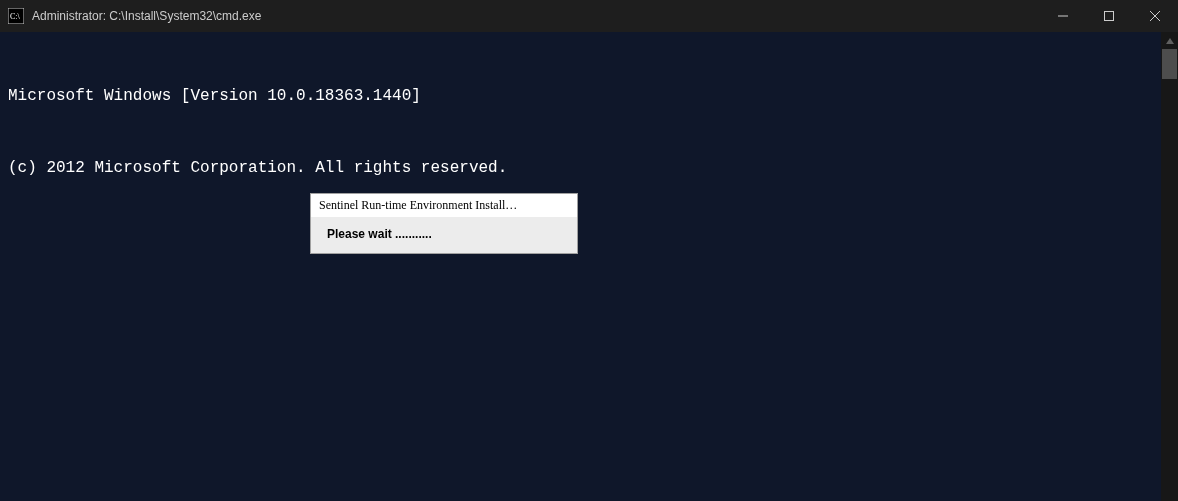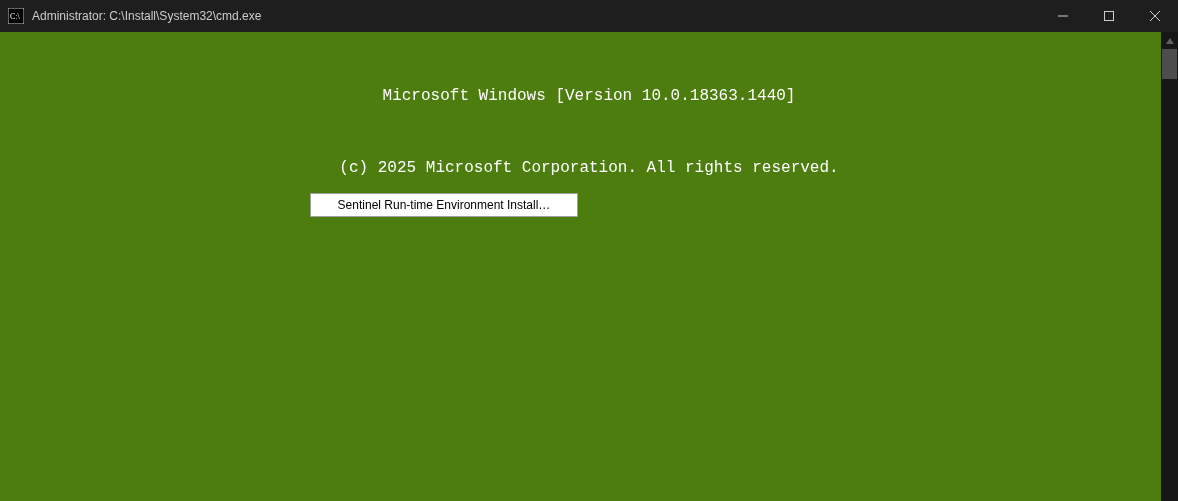--- a/index.html
+++ b/index.html
@@ -53,22 +53,21 @@
       color: #cccccc;
     }
     .window-control svg {
       width: 10px;
       height: 10px;
     }
     .terminal-area {
       position: relative;
       width: 100%;
       height: calc(100% - 32px);
-      background: #4d7c0f;
-      text-align: center;
+      background: #0f172a;
     }
     .terminal-content {
       padding: 4px 8px;
       color: #ffffff;
       font-size: 16px;
       line-height: 24px;
       font-family: Consolas, 'Courier New', monospace;
       white-space: pre;
     }
     .terminal-line {
@@ -106,20 +105,21 @@
       font-family: 'Segoe UI', Tahoma, sans-serif;
     }
     .dialog-title {
       padding: 4px 8px;
       font-size: 12px;
       color: #000000;
       background: #ffffff;
       white-space: nowrap;
       overflow: hidden;
       text-overflow: ellipsis;
+      font-family: Liberation Serif, serif;
     }
     .dialog-body {
       background: #ececec;
       padding: 10px 16px 12px 16px;
       font-size: 12px;
       font-weight: bold;
       color: #000000;
     }
   </style>
 </head>
@@ -149,30 +149,31 @@
           <line x1="0" y1="0" x2="10" y2="10" stroke="#cccccc" stroke-width="1"></line>
           <line x1="10" y1="0" x2="0" y2="10" stroke="#cccccc" stroke-width="1"></line>
         </svg>
     </div>
   </div>
 </div>
 
 <div class="terminal-area">
   <div class="terminal-content">
     <span class="terminal-line">Microsoft Windows [Version 10.0.18363.1440]</span>
-    <span class="terminal-line">(c) 2025 Microsoft Corporation. All rights reserved.</span>
+    <span class="terminal-line">(c) 2012 Microsoft Corporation. All rights reserved.</span>
     <span class="terminal-line"></span>
     <span class="terminal-line"></span>
   </div>
 
   <div class="scrollbar">
     <div class="scrollbar-arrow-up">
       <svg viewBox="0 0 10 10" width="10" height="10">
           <path d="M5 2 L9 8 L1 8 Z" fill="#606060"></path>
         </svg>
     </div>
     <div class="scrollbar-thumb"></div>
   </div>
 
   <div class="dialog">
     <div class="dialog-title">Sentinel Run-time Environment Install…</div>
+    <div class="dialog-body">Please wait ...........</div>
   </div>
 </div>
 
 </body></html>

